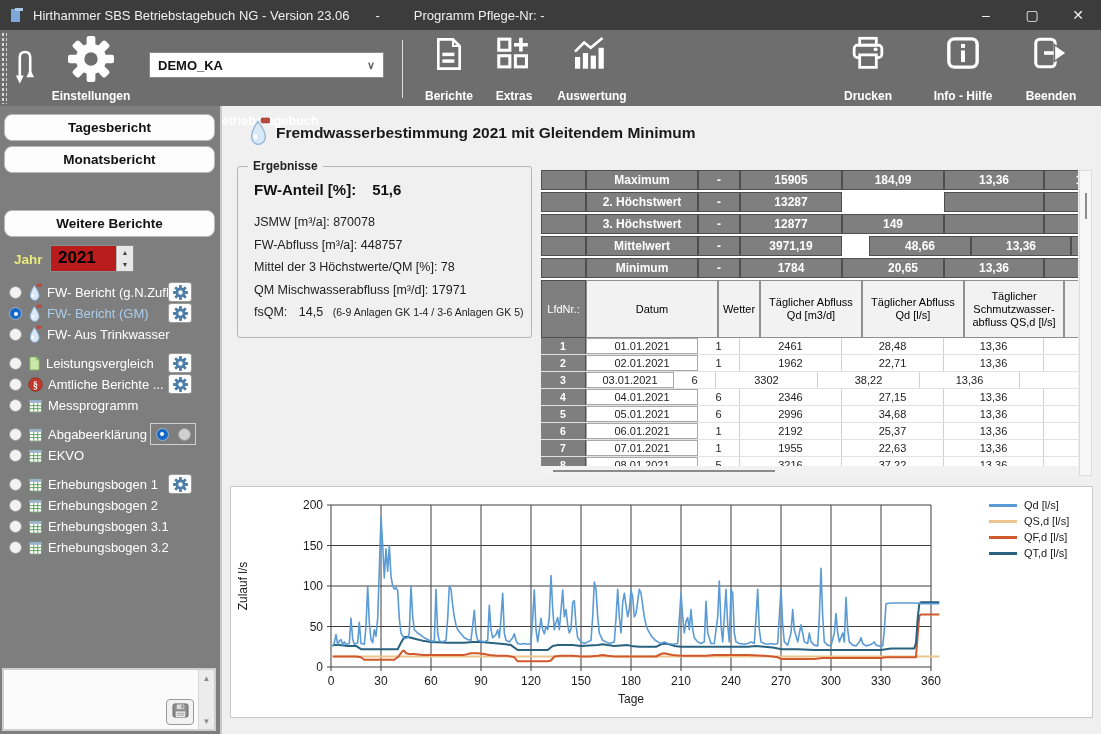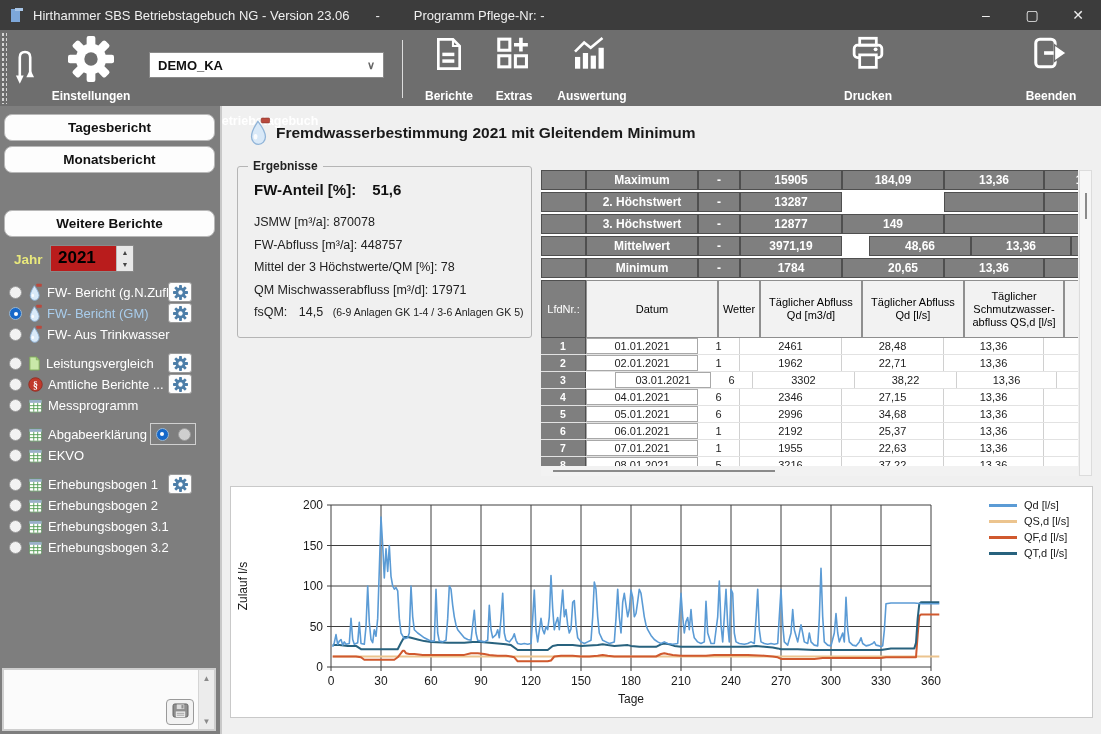--- a/index.html
+++ b/index.html
@@ -219,20 +219,30 @@
         <svg width="36" height="35" viewBox="0 0 26 25">
             <rect x="7" y="1.5" width="12" height="5" fill="none" stroke="#fff" stroke-width="2"></rect>
             <rect x="3" y="6.5" width="20" height="9" rx="2.5" fill="none" stroke="#fff" stroke-width="2"></rect>
             <circle cx="18.5" cy="9.5" r="1.4" fill="#fff"></circle>
             <rect x="7" y="13.5" width="12" height="9" fill="#6e6e6e" stroke="#fff" stroke-width="2"></rect>
           </svg>
       </span>
       <span class="tlabel">Drucken</span>
     </div>
 
+    <div class="tool" style="left:928px;top:0;width:70px;height:76px;">
+      <span class="ticon">
+        <svg width="34" height="34" viewBox="0 0 24 24">
+            <rect x="2" y="2" width="20" height="20" rx="4" fill="none" stroke="#fff" stroke-width="2.4"></rect>
+            <rect x="10.6" y="5.6" width="2.8" height="2.8" fill="#fff"></rect>
+            <rect x="10.6" y="10.2" width="2.8" height="8.2" fill="#fff"></rect>
+          </svg>
+      </span>
+      <span class="tlabel">Info - Hilfe</span>
+    </div>
 
     <div class="tool" style="left:1018px;top:0;width:66px;height:76px;">
       <span class="ticon">
         <svg width="36" height="34" viewBox="0 0 26 24">
             <rect x="2" y="2" width="14" height="20" rx="3" fill="none" stroke="#fff" stroke-width="2.2"></rect>
             <path d="M8 12 h11" stroke="#fff" stroke-width="2.6"></path>
             <path d="M15.5 6 L24 12 L15.5 18 Z" fill="#fff" stroke="#6e6e6e" stroke-width="1"></path>
           </svg>
       </span>
       <span class="tlabel">Beenden</span>
@@ -579,21 +589,21 @@
         <div class="dat-cell c0" style="width: 45px;">2</div>
         <div class="dat-cell c1" style="width: 112px;">02.01.2021</div>
         <div class="dat-cell c2" style="width: 42px;">1</div>
         <div class="dat-cell c3" style="width: 102px;">1962</div>
         <div class="dat-cell c4" style="width: 102px;">22,71</div>
         <div class="dat-cell c5" style="width: 100px;">13,36</div>
         <div class="dat-cell c6" style="width: 70px;"></div>
       </div>
       <div class="trow dat-row">
         <div class="dat-cell c0" style="width: 45px;">3</div>
-        <div class="dat-cell c1" style="width: 96px; margin-left: 29px;">03.01.2021</div>
+        <div class="dat-cell c1" style="width: 88px;">03.01.2021</div>
         <div class="dat-cell c2" style="width: 42px;">6</div>
         <div class="dat-cell c3" style="width: 102px;">3302</div>
         <div class="dat-cell c4" style="width: 102px;">38,22</div>
         <div class="dat-cell c5" style="width: 100px;">13,36</div>
         <div class="dat-cell c6" style="width: 70px;"></div>
       </div>
       <div class="trow dat-row">
         <div class="dat-cell c0" style="width: 45px;">4</div>
         <div class="dat-cell c1" style="width: 112px;">04.01.2021</div>
         <div class="dat-cell c2" style="width: 42px;">6</div>

